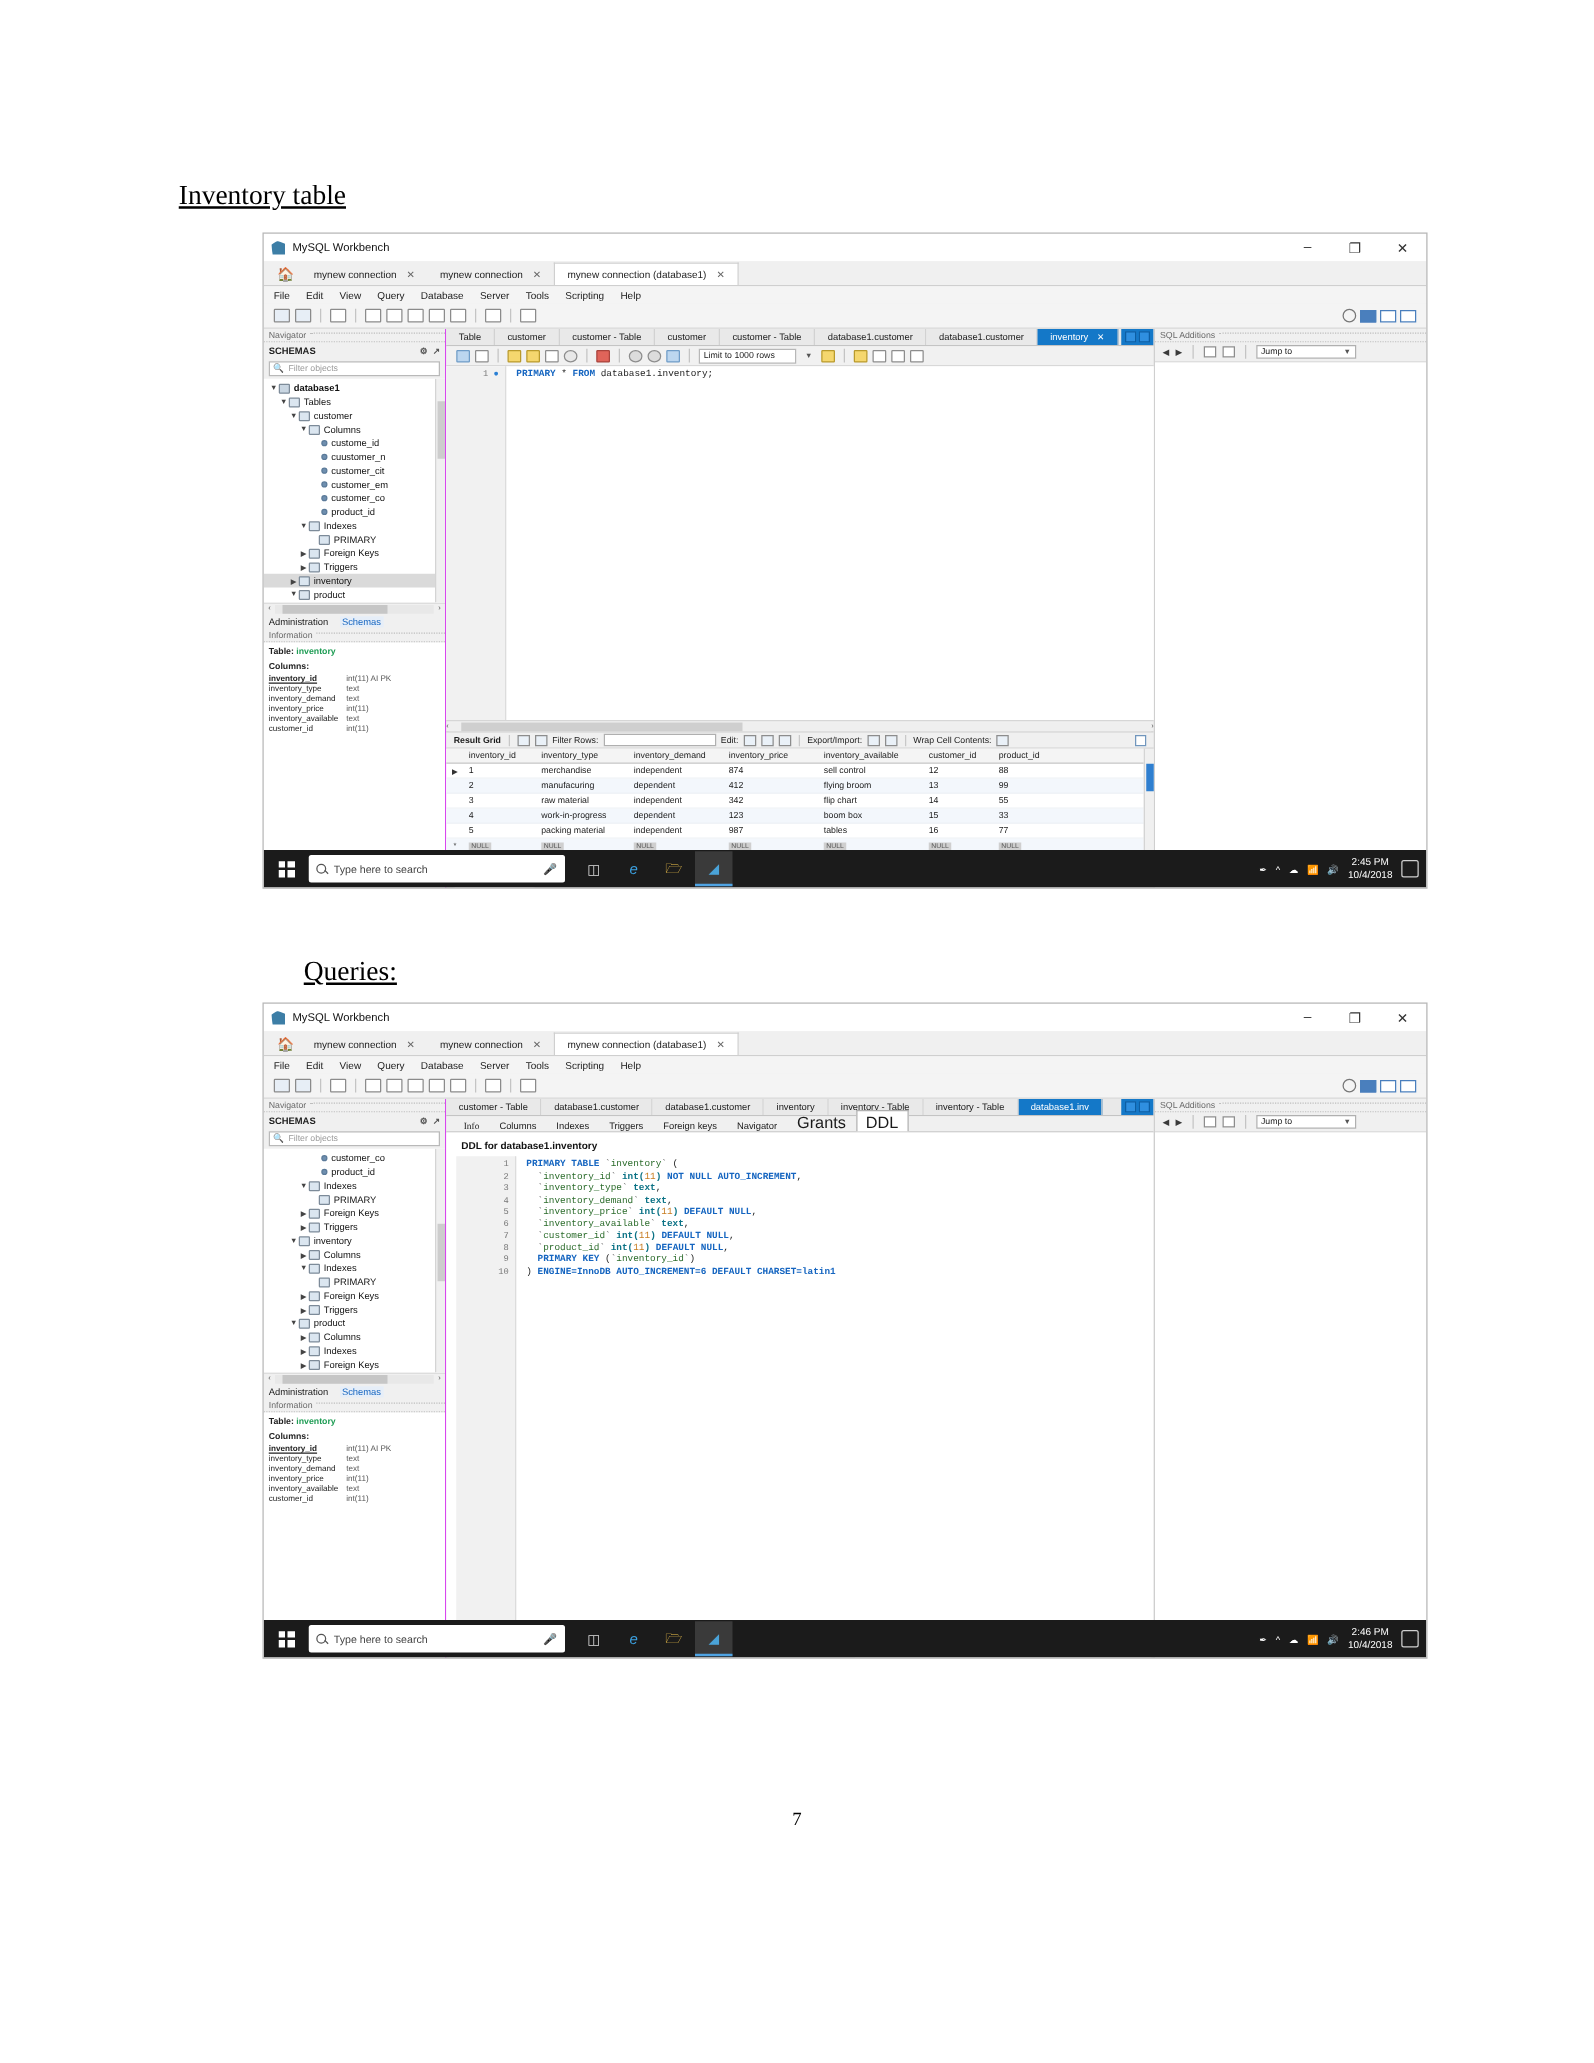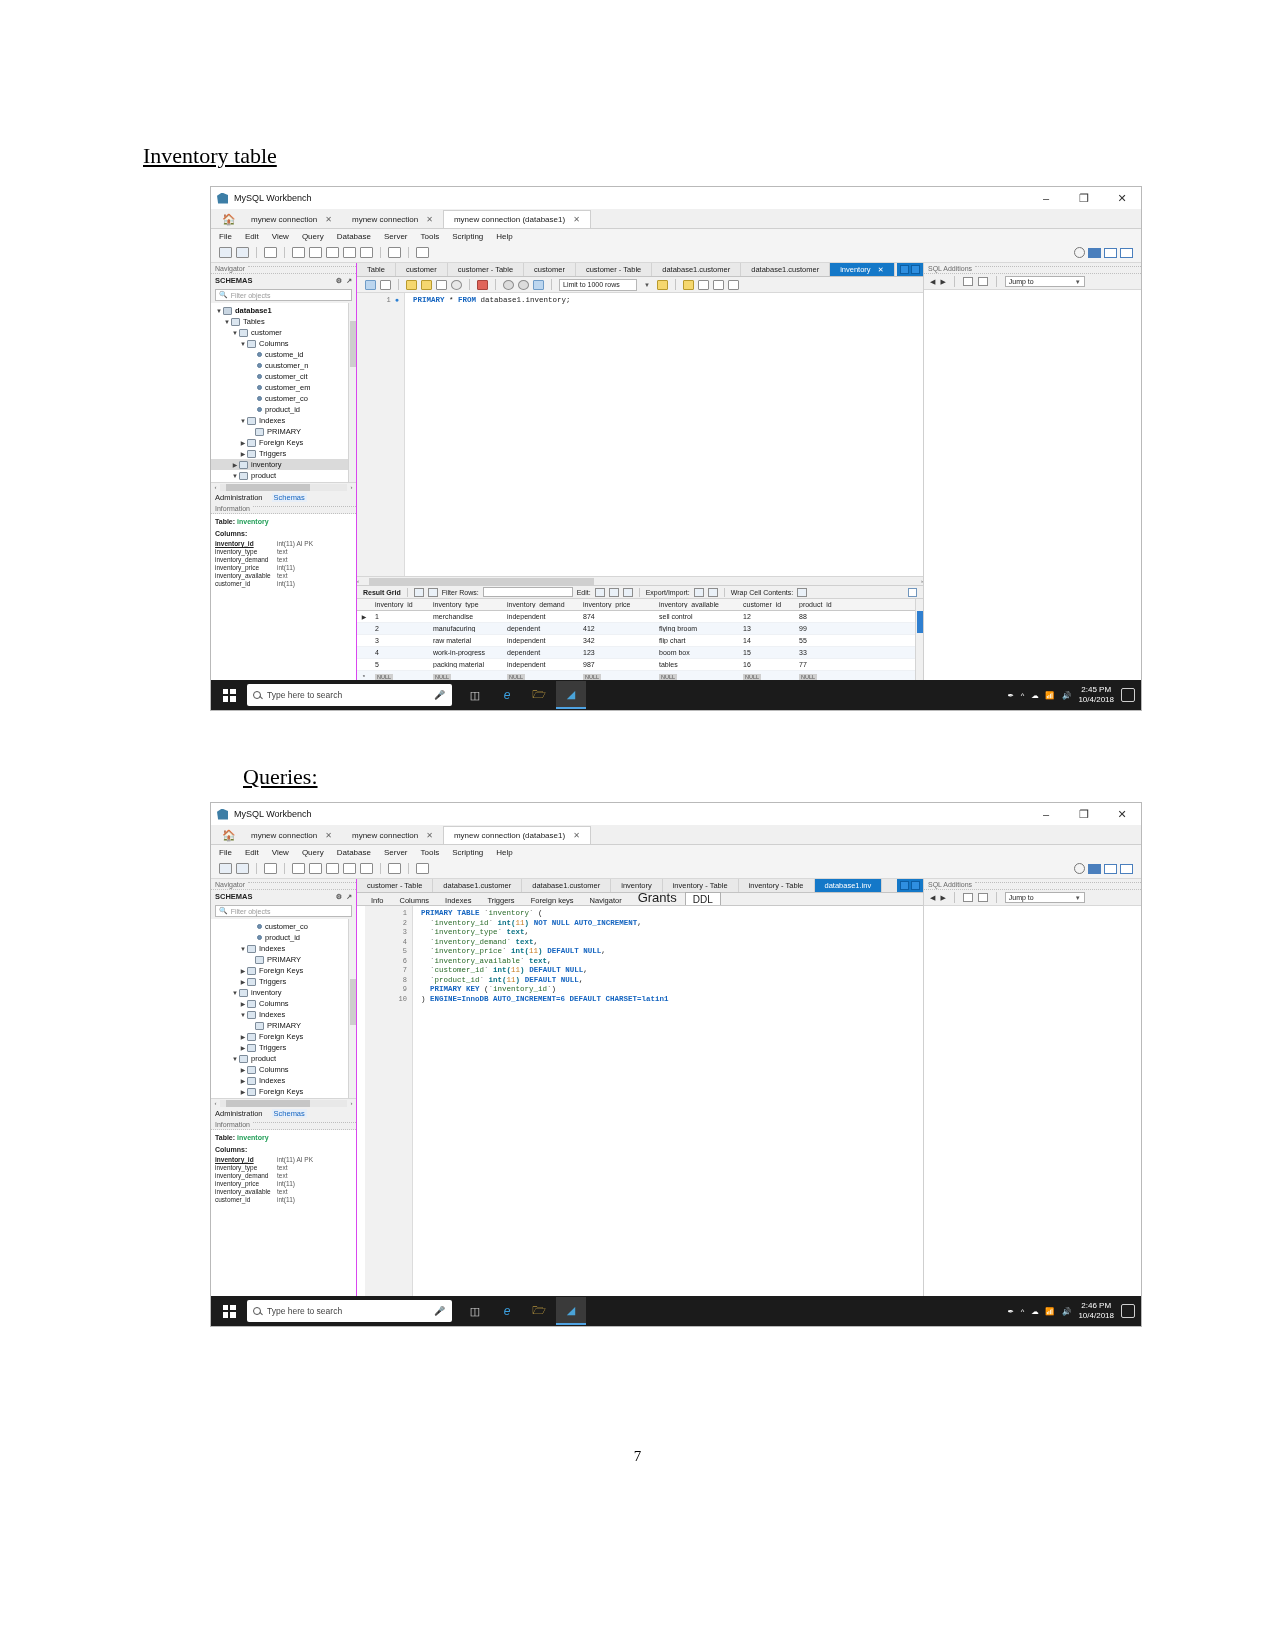--- a/index.html
+++ b/index.html
@@ -966,31 +966,32 @@
           <div class="edtab active">
             <span>database1.inv</span>
           </div>
           <div class="navbtns">
             <i></i>
             <i></i>
           </div>
         </div>
 
       <div style="height:13px;background:#f0f0f0;display:flex;align-items:flex-end;padding-left:6px;border-bottom:1px solid #c8c8c8;" id="dtabs2">
-          <div style="padding:1px 7px 0 7px;font-size:7.5px;border:1px solid transparent;border-bottom:none;background:transparent;">Info</div>
+          <div style="padding:1px 7px 0 7px;font-size:7.5px;border:1px solid transparent;border-bottom:none;background:transparent;font-family:Liberation Serif, serif;">Info</div>
           <div style="padding:1px 7px 0 7px;font-size:7.5px;border:1px solid transparent;border-bottom:none;background:transparent;">Columns</div>
           <div style="padding:1px 7px 0 7px;font-size:7.5px;border:1px solid transparent;border-bottom:none;background:transparent;">Indexes</div>
           <div style="padding:1px 7px 0 7px;font-size:7.5px;border:1px solid transparent;border-bottom:none;background:transparent;">Triggers</div>
           <div style="padding:1px 7px 0 7px;font-size:7.5px;border:1px solid transparent;border-bottom:none;background:transparent;">Foreign keys</div>
           <div style="padding:1px 7px 0 7px;font-size:7.5px;border:1px solid transparent;border-bottom:none;background:transparent;">Navigator</div>
           <div style="padding:1px 7px 0 7px;font-size:13px;border:1px solid transparent;border-bottom:none;background:transparent;">Grants</div>
-          <div style="padding:1px 7px 0 7px;font-size:10px;border:1px solid #b0b0b0;border-bottom:none;background:#fff;">DDL</div>
+          <div style="padding:1px 7px 0 7px;font-size:13px;border:1px solid #b0b0b0;border-bottom:none;background:#fff;">DDL</div>
         </div>
 
       <div style="flex:1;background:#fff;display:flex;flex-direction:column;min-height:0;">
+        <div style="padding:6px 0 4px 12px;font-size:8px;font-weight:bold;color:#111;">DDL for database1.inventory</div>
         <div class="sqlarea" style="margin:0 8px;">
           <div class="gutter" id="ddlgutter">1<br>2<br>3<br>4<br>5<br>6<br>7<br>8<br>9<br>10</div>
           <div class="code" id="ddlcode"><span class="kw">PRIMARY TABLE</span> <span class="tick">`</span><span class="str">inventory</span><span class="tick">`</span> (
   <span class="tick">`</span><span class="str">inventory_id</span><span class="tick">`</span> <span class="kw2">int(</span><span class="num">11</span><span class="kw2">)</span> <span class="kw">NOT NULL AUTO_INCREMENT</span>,
   <span class="tick">`</span><span class="str">inventory_type</span><span class="tick">`</span> <span class="kw2">text</span>,
   <span class="tick">`</span><span class="str">inventory_demand</span><span class="tick">`</span> <span class="kw2">text</span>,
   <span class="tick">`</span><span class="str">inventory_price</span><span class="tick">`</span> <span class="kw2">int(</span><span class="num">11</span><span class="kw2">)</span> <span class="kw">DEFAULT NULL</span>,
   <span class="tick">`</span><span class="str">inventory_available</span><span class="tick">`</span> <span class="kw2">text</span>,
   <span class="tick">`</span><span class="str">customer_id</span><span class="tick">`</span> <span class="kw2">int(</span><span class="num">11</span><span class="kw2">)</span> <span class="kw">DEFAULT NULL</span>,
   <span class="tick">`</span><span class="str">product_id</span><span class="tick">`</span> <span class="kw2">int(</span><span class="num">11</span><span class="kw2">)</span> <span class="kw">DEFAULT NULL</span>,

